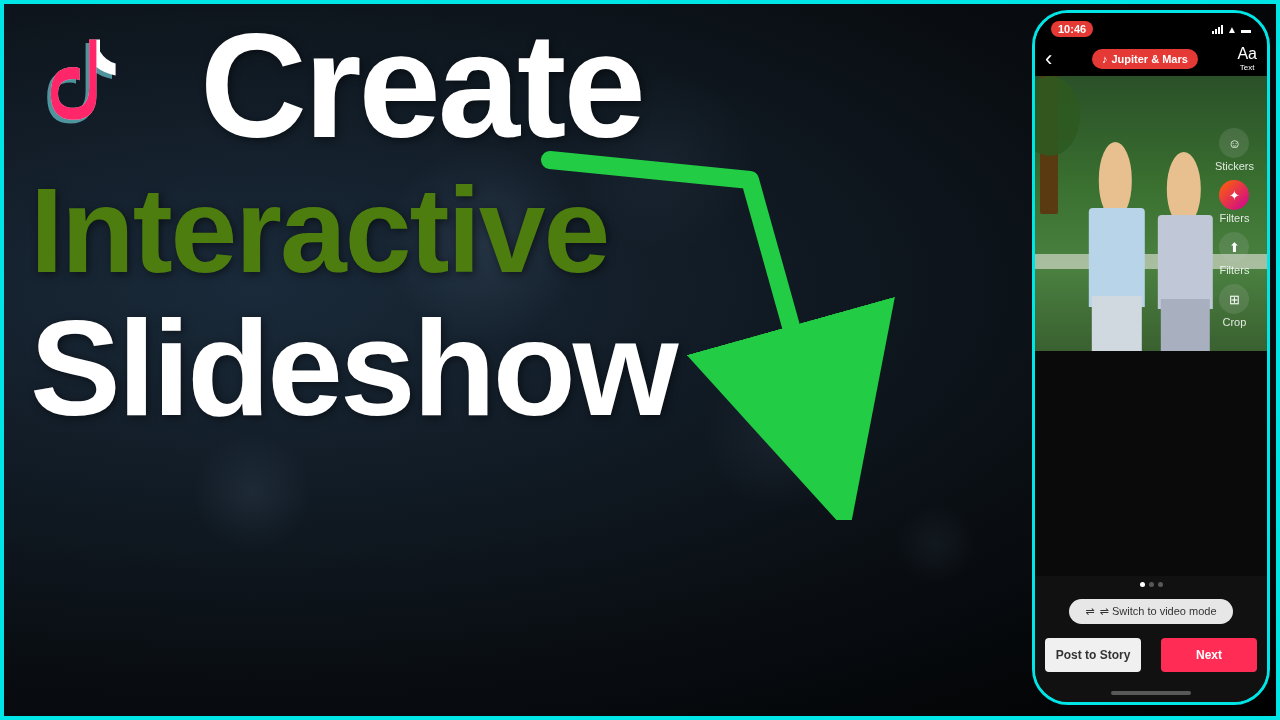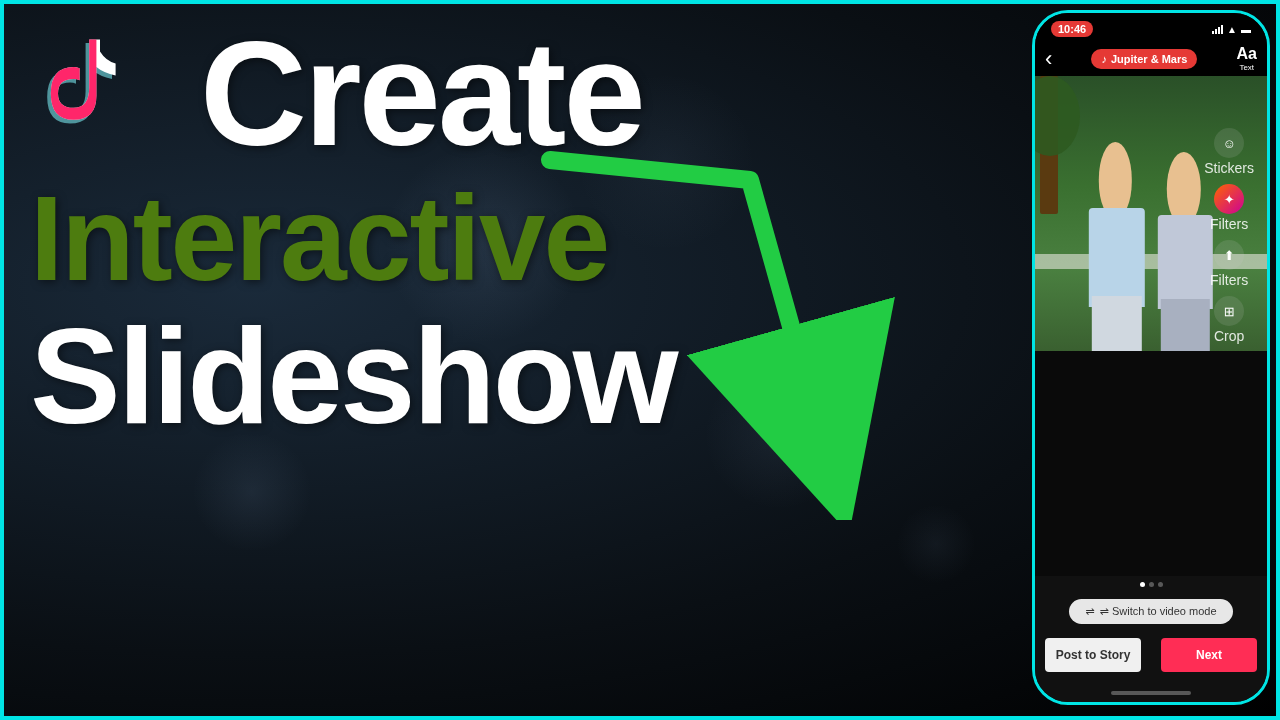--- a/index.html
+++ b/index.html
@@ -33,21 +33,21 @@
       position: absolute;
       border-radius: 50%;
       opacity: 0.15;
       background: radial-gradient(circle, rgba(150,180,220,0.8) 0%, transparent 70%);
     }
 
     
     .title-area {
       position: absolute;
       left: 30px;
-      top: 20px;
+      top: 12px;
       width: 850px;
       z-index: 10;
     }
 
     .title-line1 {
       font-size: 148px;
       font-weight: 900;
       color: white;
       line-height: 1;
       letter-spacing: -3px;
@@ -317,21 +317,21 @@
       background: rgba(200,200,200,0.15);
       display: flex;
       align-items: center;
       justify-content: center;
       color: white;
       font-size: 13px;
     }
 
     .side-tool-label {
       color: rgba(255,255,255,0.85);
-      font-size: 14px;
+      font-size: 11px;
       margin-top: 2px;
       text-align: center;
     }
   </style>
 </head>
 <body>
 
 <div class="frame-border"></div>
 
 <div class="bg">
@@ -386,21 +386,21 @@
     </div>
   </div>
 
   <div class="main-nav phone-inner-top">
     <span class="nav-back">‹</span>
     <div class="nav-music-btn">
       <span>♪</span>
       <span>Jupiter &amp; Mars</span>
     </div>
     <div style="display:flex;flex-direction:column;align-items:center;">
-      <span style="color:white;font-size:16px;font-weight:bold;">Aa</span>
+      <span style="color:white;font-size:16px;font-weight:normal;">Aa</span>
       <span style="color:white;font-size:8px;">Text</span>
     </div>
   </div>
 
   <div class="side-tools-row">
     <div class="side-tool">
       <div class="side-tool-icon">☺</div>
       <span class="side-tool-label">Stickers</span>
     </div>
     <div class="side-tool">

